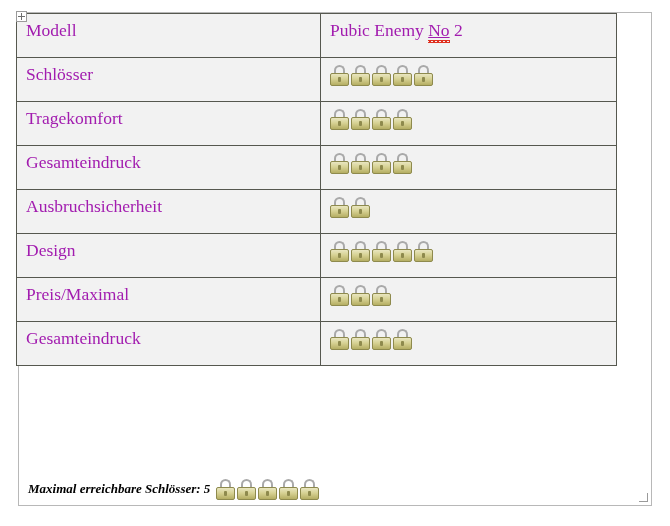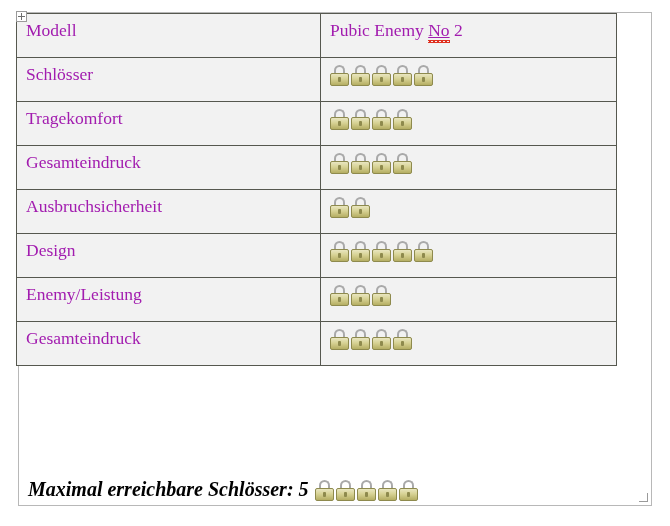--- a/index.html
+++ b/index.html
@@ -170,21 +170,21 @@
     top: 478px;
     display: flex;
     align-items: center;
     gap: 6px;
     z-index: 3;
   }
   #footer-note .note-text {
     font-family: "Liberation Serif", serif;
     font-style: italic;
     font-weight: bold;
-    font-size: 20px;
+    font-size: 13px;
     color: #000000;
     white-space: nowrap;
   }
 </style>
 </head>
 <body>
 
 <div id="doc-page">
   <div id="page-resize-handle"></div>
 </div>
@@ -339,21 +339,21 @@
             <span class="lock">
               <span class="shackle"></span>
               <span class="body"></span>
               <span class="keyhole"></span>
             </span>
           </div>
       </td>
     </tr>
 
     <tr>
-      <td class="cell-label">Enemy/Leistung</td>
+      <td class="cell-label">Preis/Maximal</td>
       <td>
         <div class="locks">
             <span class="lock">
               <span class="shackle"></span>
               <span class="body"></span>
               <span class="keyhole"></span>
             </span>
             <span class="lock">
               <span class="shackle"></span>
               <span class="body"></span>

